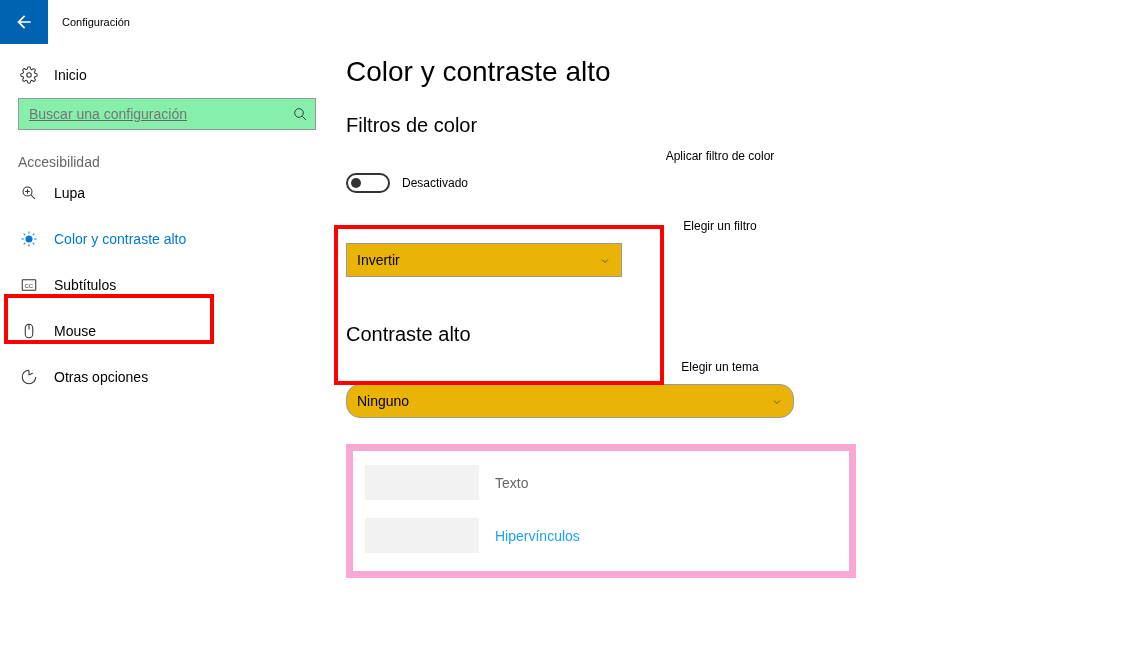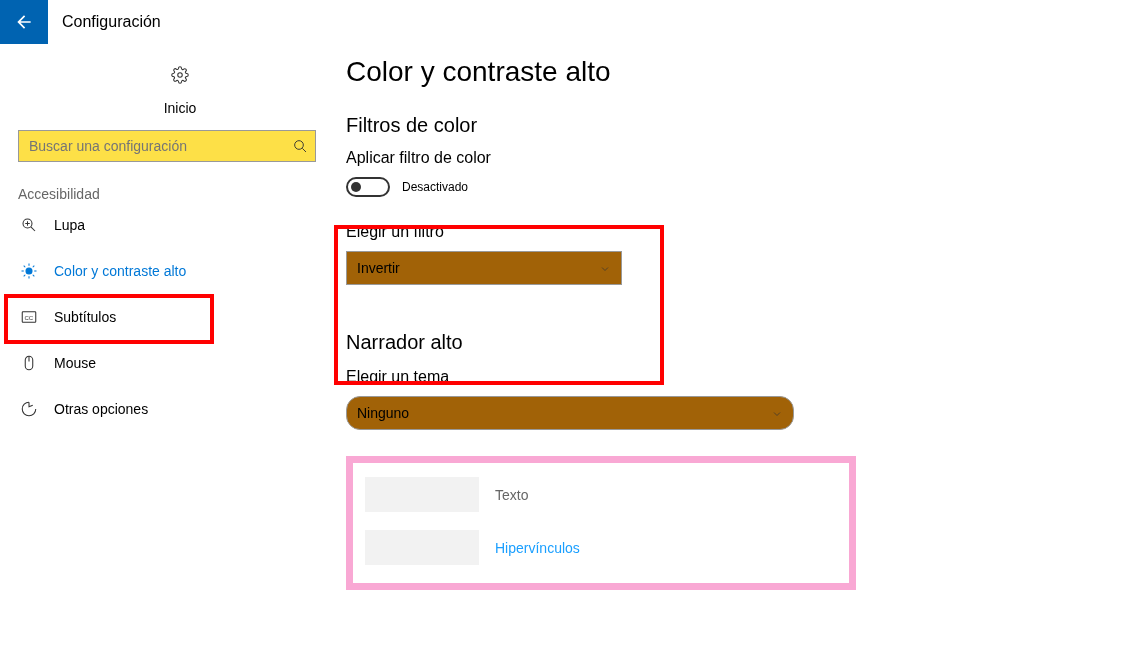--- a/index.html
+++ b/index.html
@@ -2,57 +2,57 @@
 <html><head>
 <meta charset="utf-8">
 <style>
   * { box-sizing: border-box; margin: 0; padding: 0; font-family: "Segoe UI", Tahoma, sans-serif; }
   body { background: #fff; color: #000; width: 1134px; height: 658px; overflow: hidden; position: relative; }
 
   
   .titlebar { height: 44px; display: flex; align-items: center; }
   .back-btn { width: 48px; height: 44px; background: #0063b1; display: flex; align-items: center; justify-content: center; }
   .back-btn svg { width: 20px; height: 20px; fill: #fff; }
-  .app-title { padding-left: 14px; font-size: 16px; color: #000; }
+  .app-title { padding-left: 14px; font-size: 11px; color: #000; }
 
   
   .container { display: flex; }
 
   .sidebar { width: 340px; padding-left: 18px; padding-top: 18px; }
-  .home-row { display: flex; align-items: center; gap: 16px; padding: 4px 0 14px 2px; flex-direction: column; }
+  .home-row { display: flex; align-items: center; gap: 16px; padding: 4px 0 14px 2px; }
   .home-row .gear { width: 18px; height: 18px; }
   .home-row span { font-size: 14px; }
 
   .search-wrap { position: relative; width: 298px; margin-bottom: 24px; }
-  .search-input { width: 100%; height: 32px; padding: 0 30px 0 10px; border: 1px solid #999; font-size: 14px; color: #666; background: #fde047; }
+  .search-input { width: 100%; height: 32px; padding: 0 30px 0 10px; border: 1px solid #999; font-size: 14px; color: #666; background: #86efac; text-decoration: underline; }
   .search-icon { position: absolute; right: 8px; top: 8px; width: 16px; height: 16px; color: #666; }
 
   .group-header { font-size: 14px; color: #666; margin-bottom: 0; }
 
   .nav-item { display: flex; align-items: center; gap: 16px; height: 46px; padding-left: 2px; font-size: 14px; cursor: pointer; }
   .nav-item .icon { width: 18px; height: 18px; display: flex; align-items: center; justify-content: center; }
   .nav-item.selected { color: #0078d7; }
   .nav-item.selected .icon svg { stroke: #0078d7; fill: #0078d7; }
 
   .highlight-box-1 { position: absolute; left: 4px; top: 294px; width: 210px; height: 50px; border: 4px solid #ff0000; pointer-events: none; }
   .highlight-box-2 { position: absolute; left: 334px; top: 225px; width: 330px; height: 160px; border: 4px solid #ff0000; pointer-events: none; }
 
   
   .main { flex: 1; padding-top: 12px; padding-left: 6px; padding-right: 40px; }
   .page-title { font-size: 28px; font-weight: 400; margin-bottom: 26px; }
   .section-title { font-size: 20px; font-weight: 400; margin-bottom: 12px; }
   .desc { font-size: 14px; color: #333; max-width: 460px; line-height: 1.4; margin-bottom: 26px; }
-  .field-label { font-size: 16px; margin-bottom: 10px; }
+  .field-label { font-size: 12px; margin-bottom: 10px; text-align: center; }
 
   .toggle-row { display: flex; align-items: center; gap: 12px; margin-bottom: 26px; }
   .toggle { width: 44px; height: 20px; border: 2px solid #333; border-radius: 20px; position: relative; background: #fff; cursor: pointer; }
   .toggle::after { content: ""; width: 10px; height: 10px; border-radius: 50%; background: #333; position: absolute; left: 3px; top: 3px; }
   .toggle-state { font-size: 12px; }
 
-  .dropdown { position: relative; border: 1px solid #999; background: #a16207; height: 32px; display: flex; align-items: center; padding: 16px 10px; font-size: 14px; cursor: pointer; }
+  .dropdown { position: relative; border: 1px solid #999; background: #eab308; height: 32px; display: flex; align-items: center; padding: 16px 10px; font-size: 14px; cursor: pointer; }
   .dropdown .chev { position: absolute; right: 10px; top: 10px; }
   .dd-narrow { width: 276px; margin-bottom: 46px; }
   .dd-wide { width: 448px; margin-bottom: 26px; border-radius: 14px; }
 
   .preview-box { width: 510px; border: 7px solid #f9a8d4; padding: 14px 12px 0 12px; }
   .preview-row { display: flex; align-items: center; gap: 16px; margin-bottom: 18px; }
   .swatch { width: 114px; height: 35px; background: #f2f2f2; }
   .preview-label { font-size: 14px; color: #666; }
   .preview-link { font-size: 14px; color: #1a9fff; }
 
@@ -170,21 +170,21 @@
     <div class="field-label">Elegir un filtro</div>
     <div class="dropdown dd-narrow">
       <span>Invertir</span>
       <span class="chev">
         <svg width="12" height="12" viewBox="0 0 24 24" class="stroke">
             <polyline points="6 9 12 15 18 9"></polyline>
           </svg>
       </span>
     </div>
 
-    <h2 class="section-title">Narrador alto</h2>
+    <h2 class="section-title">Contraste alto</h2>
 
     <div class="field-label" style="margin-top:14px">Elegir un tema</div>
     <div class="dropdown dd-wide">
       <span>Ninguno</span>
       <span class="chev">
         <svg width="12" height="12" viewBox="0 0 24 24" class="stroke">
             <polyline points="6 9 12 15 18 9"></polyline>
           </svg>
       </span>
     </div>

